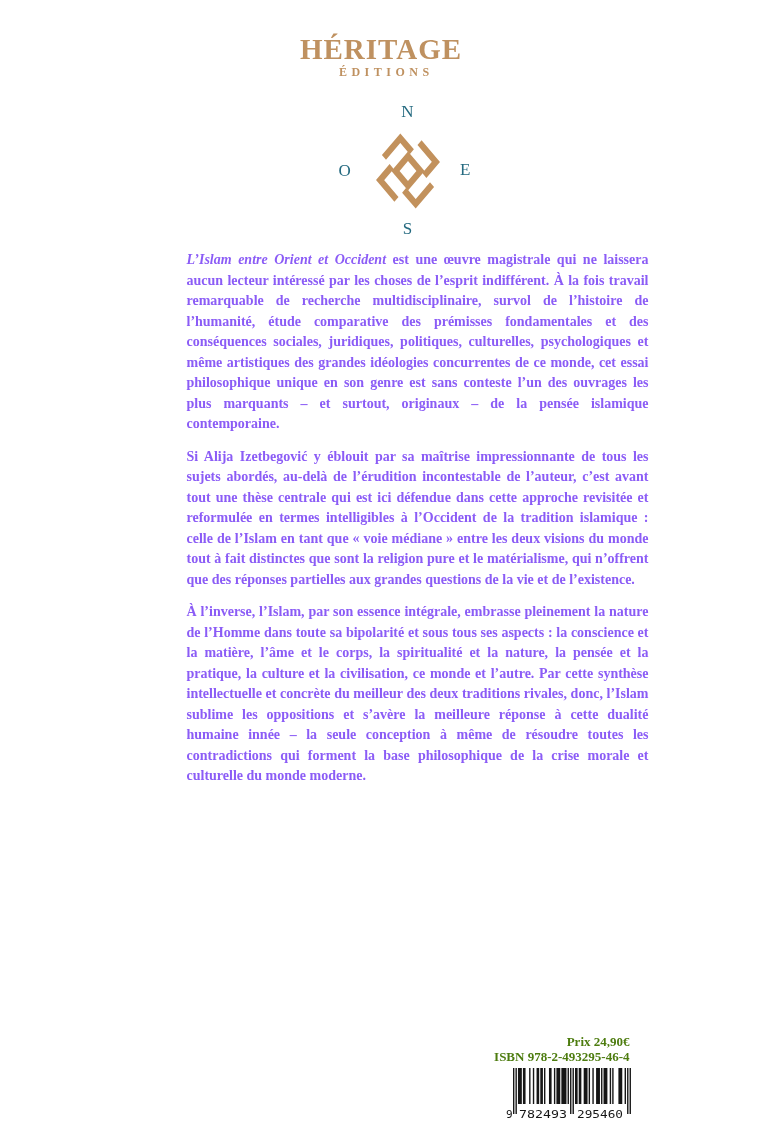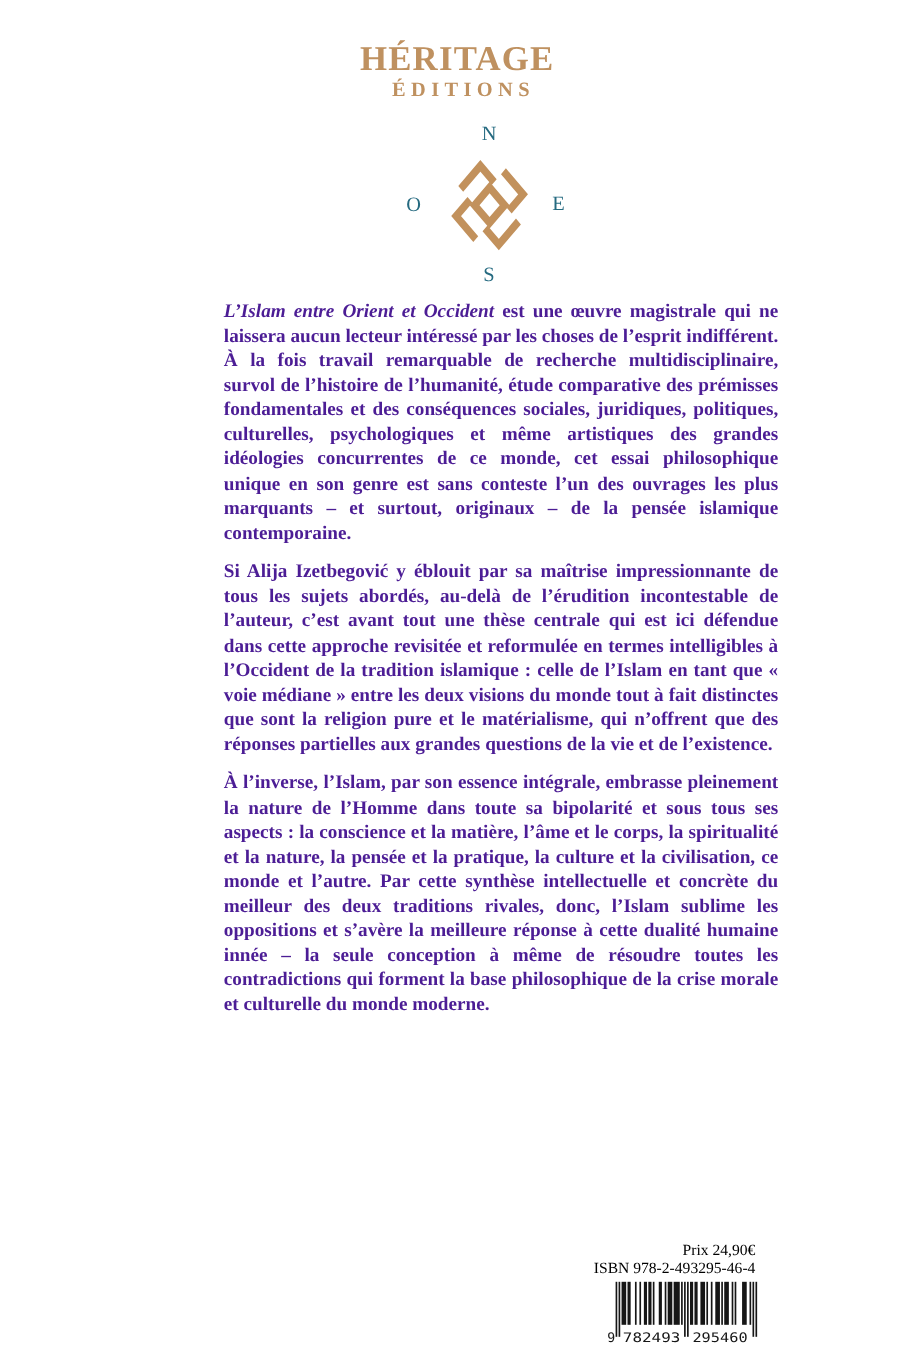--- a/index.html
+++ b/index.html
@@ -4,41 +4,41 @@
 <style>
   html,body { margin:0; padding:0; background:#ffffff; }
   .page {
     position:relative; width:699px; height:1143px; background:#ffffff;
     font-family:"Liberation Serif", serif; overflow:hidden; margin:0 auto;
   }
 
   
   .logo { position:absolute; top:35px; left:0; width:100%; text-align:center; color:#bf9160; }
   .logo-name { margin:0; font-size:29px; font-weight:bold; letter-spacing:1px; line-height:1; }
-  .logo-sub  { margin:2px 0 0 6px; font-size:17px; font-weight:bold; letter-spacing:4.5px; text-indent:4.5px; line-height:1; }
+  .logo-sub  { margin:2px 0 0 6px; font-size:12px; font-weight:bold; letter-spacing:4.5px; text-indent:4.5px; line-height:1; }
 
   
   .compass { position:absolute; left:300px; top:103px; width:152px; height:134px;
              color:#256a80; font-size:17px; }
   .compass-n { position:absolute; top:0; left:0; width:100%; text-align:center; line-height:1; }
   .compass-s { position:absolute; bottom:0; left:0; width:100%; text-align:center; line-height:1; }
   .compass-w { position:absolute; left:7px;  top:59px; line-height:1; }
   .compass-e { position:absolute; right:13px; top:58px; line-height:1; }
   .knot { position:absolute; left:42px; top:28px; }
 
   
   .copy { position:absolute; left:155px; top:250px; width:462px;
-          color:#4c1d95; font-weight:bold; font-size:16px; line-height:20.5px;
+          color:#8b5cf6; font-weight:bold; font-size:14px; line-height:20.5px;
           text-align:justify; }
   .copy p { margin:0 0 12px 0; }
   .copy em { font-style:italic; font-weight:bold; }
 
   
   .pricing { position:absolute; top:1034px; left:288px; width:310px; text-align:right;
-             color:#000000; font-weight:normal; font-size:13px; line-height:15px; }
+             color:#4d7c0f; font-weight:bold; font-size:13px; line-height:15px; }
 
   
   .barcode { position:absolute; left:471px; top:1068px; width:132px; height:52px; }
   .barcode text { font-family:"DejaVu Sans Mono", monospace; font-size:11px; fill:#161616; }
 </style>
 </head>
 <body>
 
 <div class="page">
 

